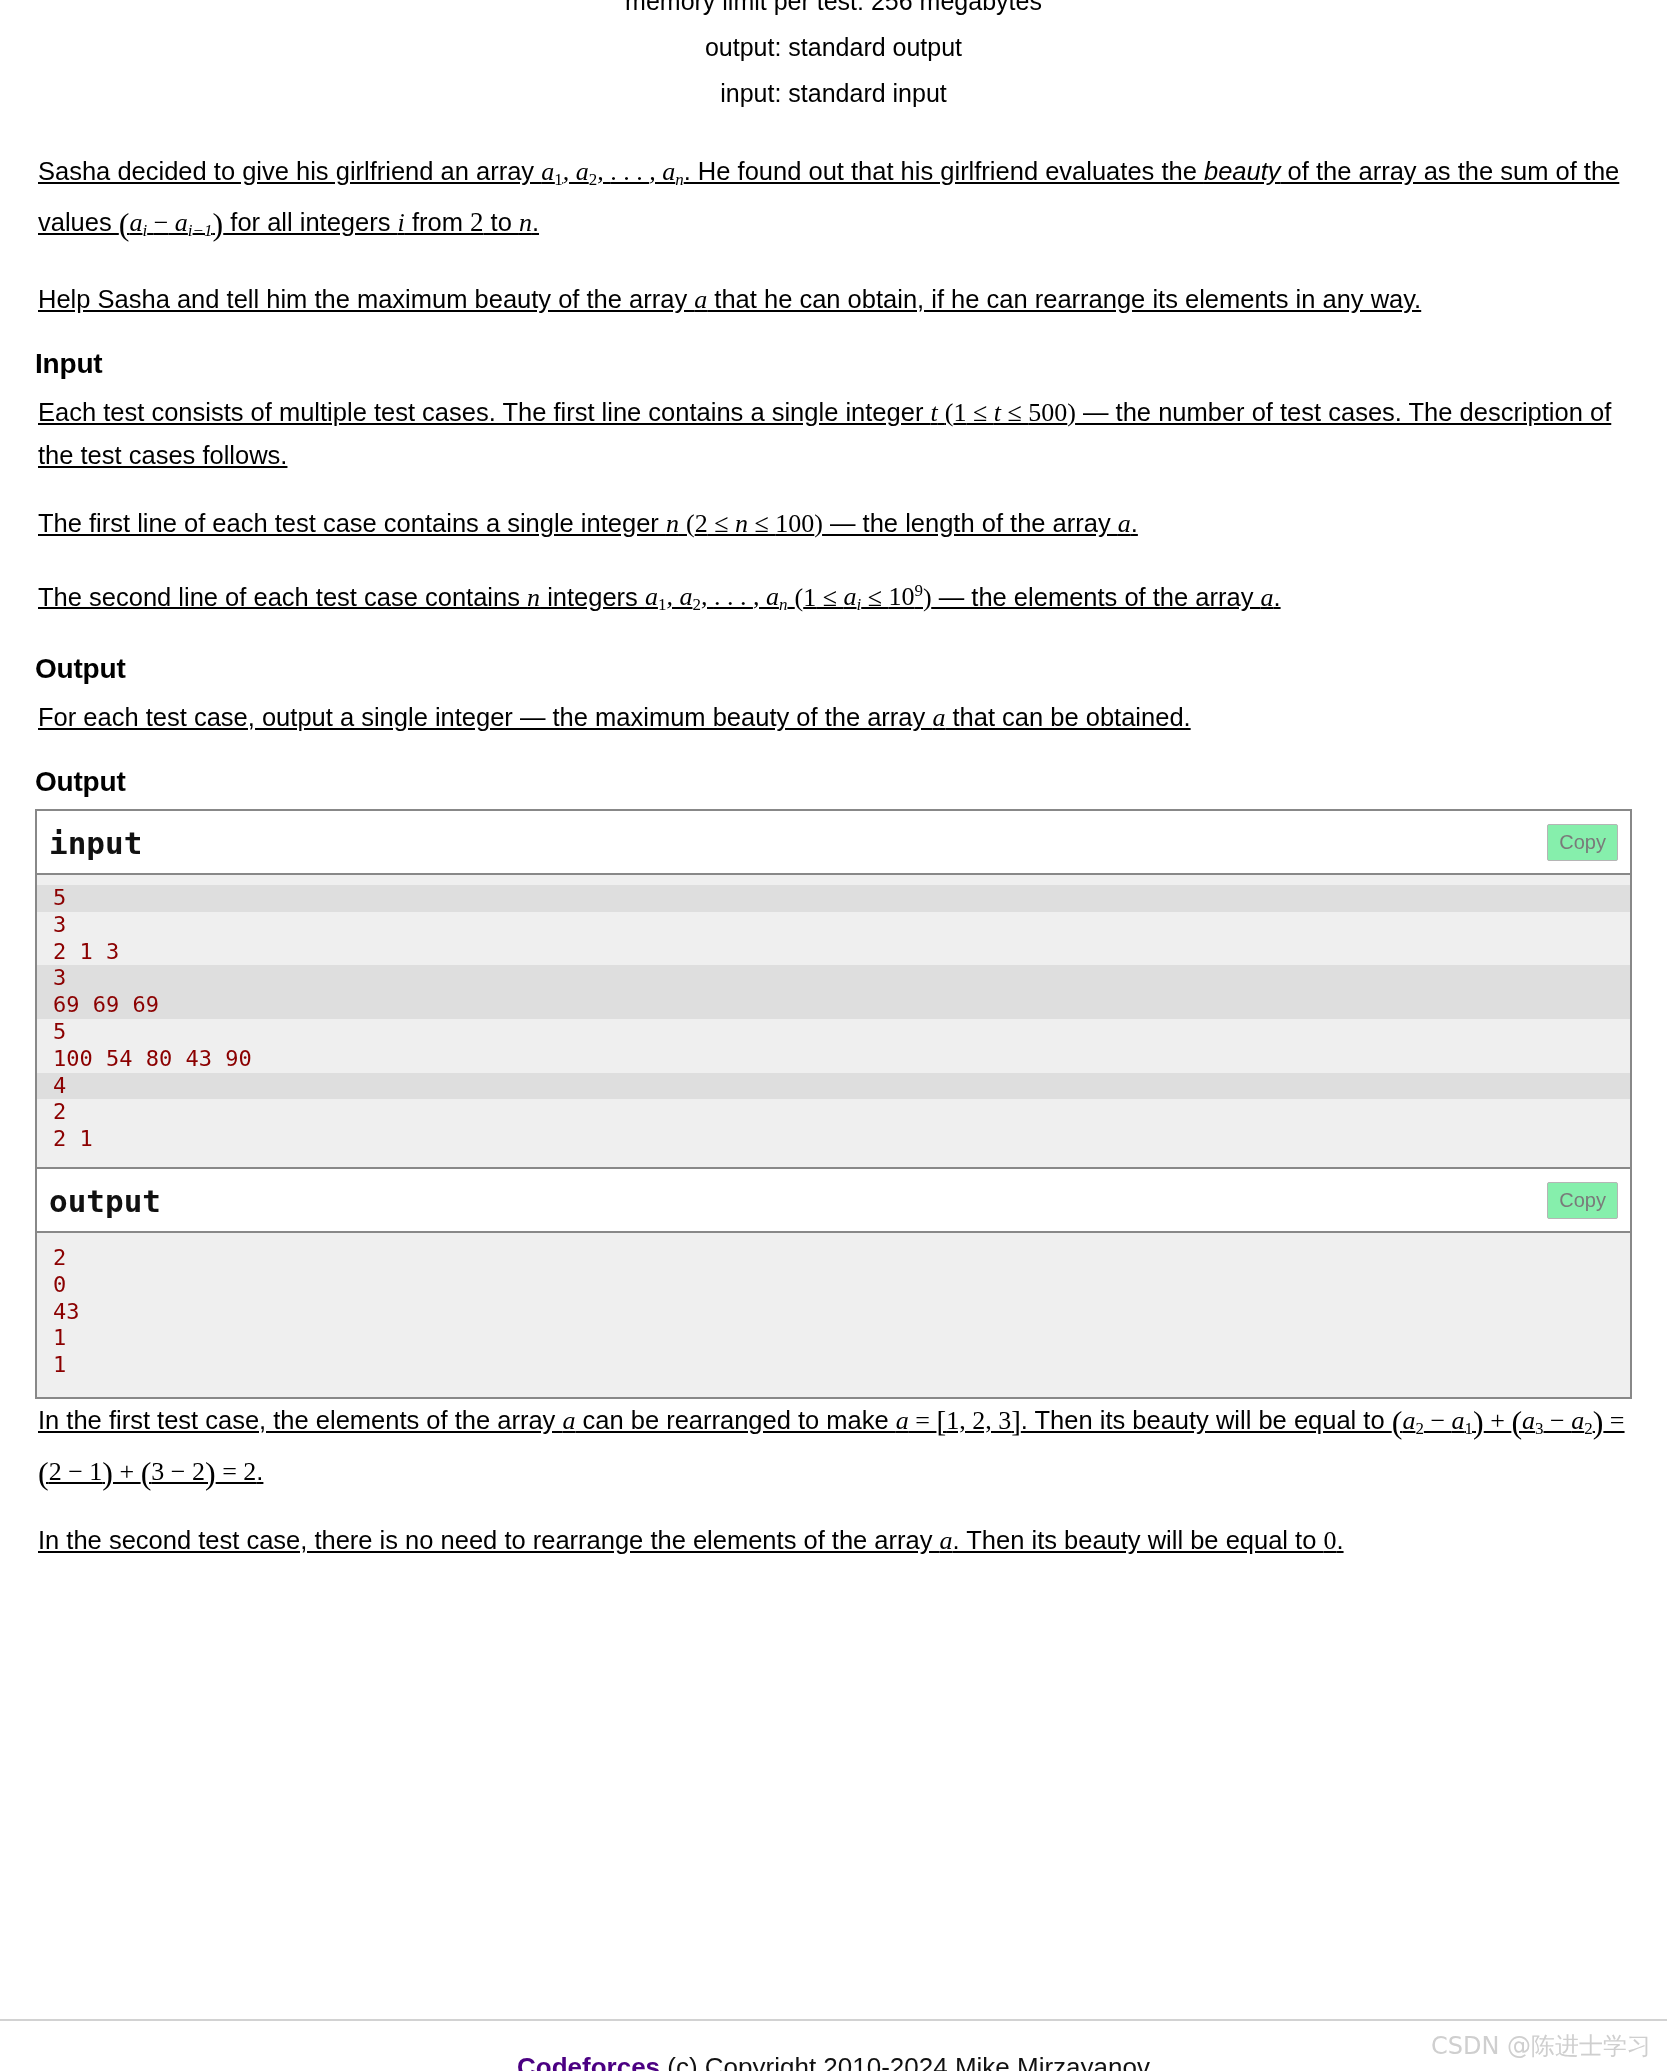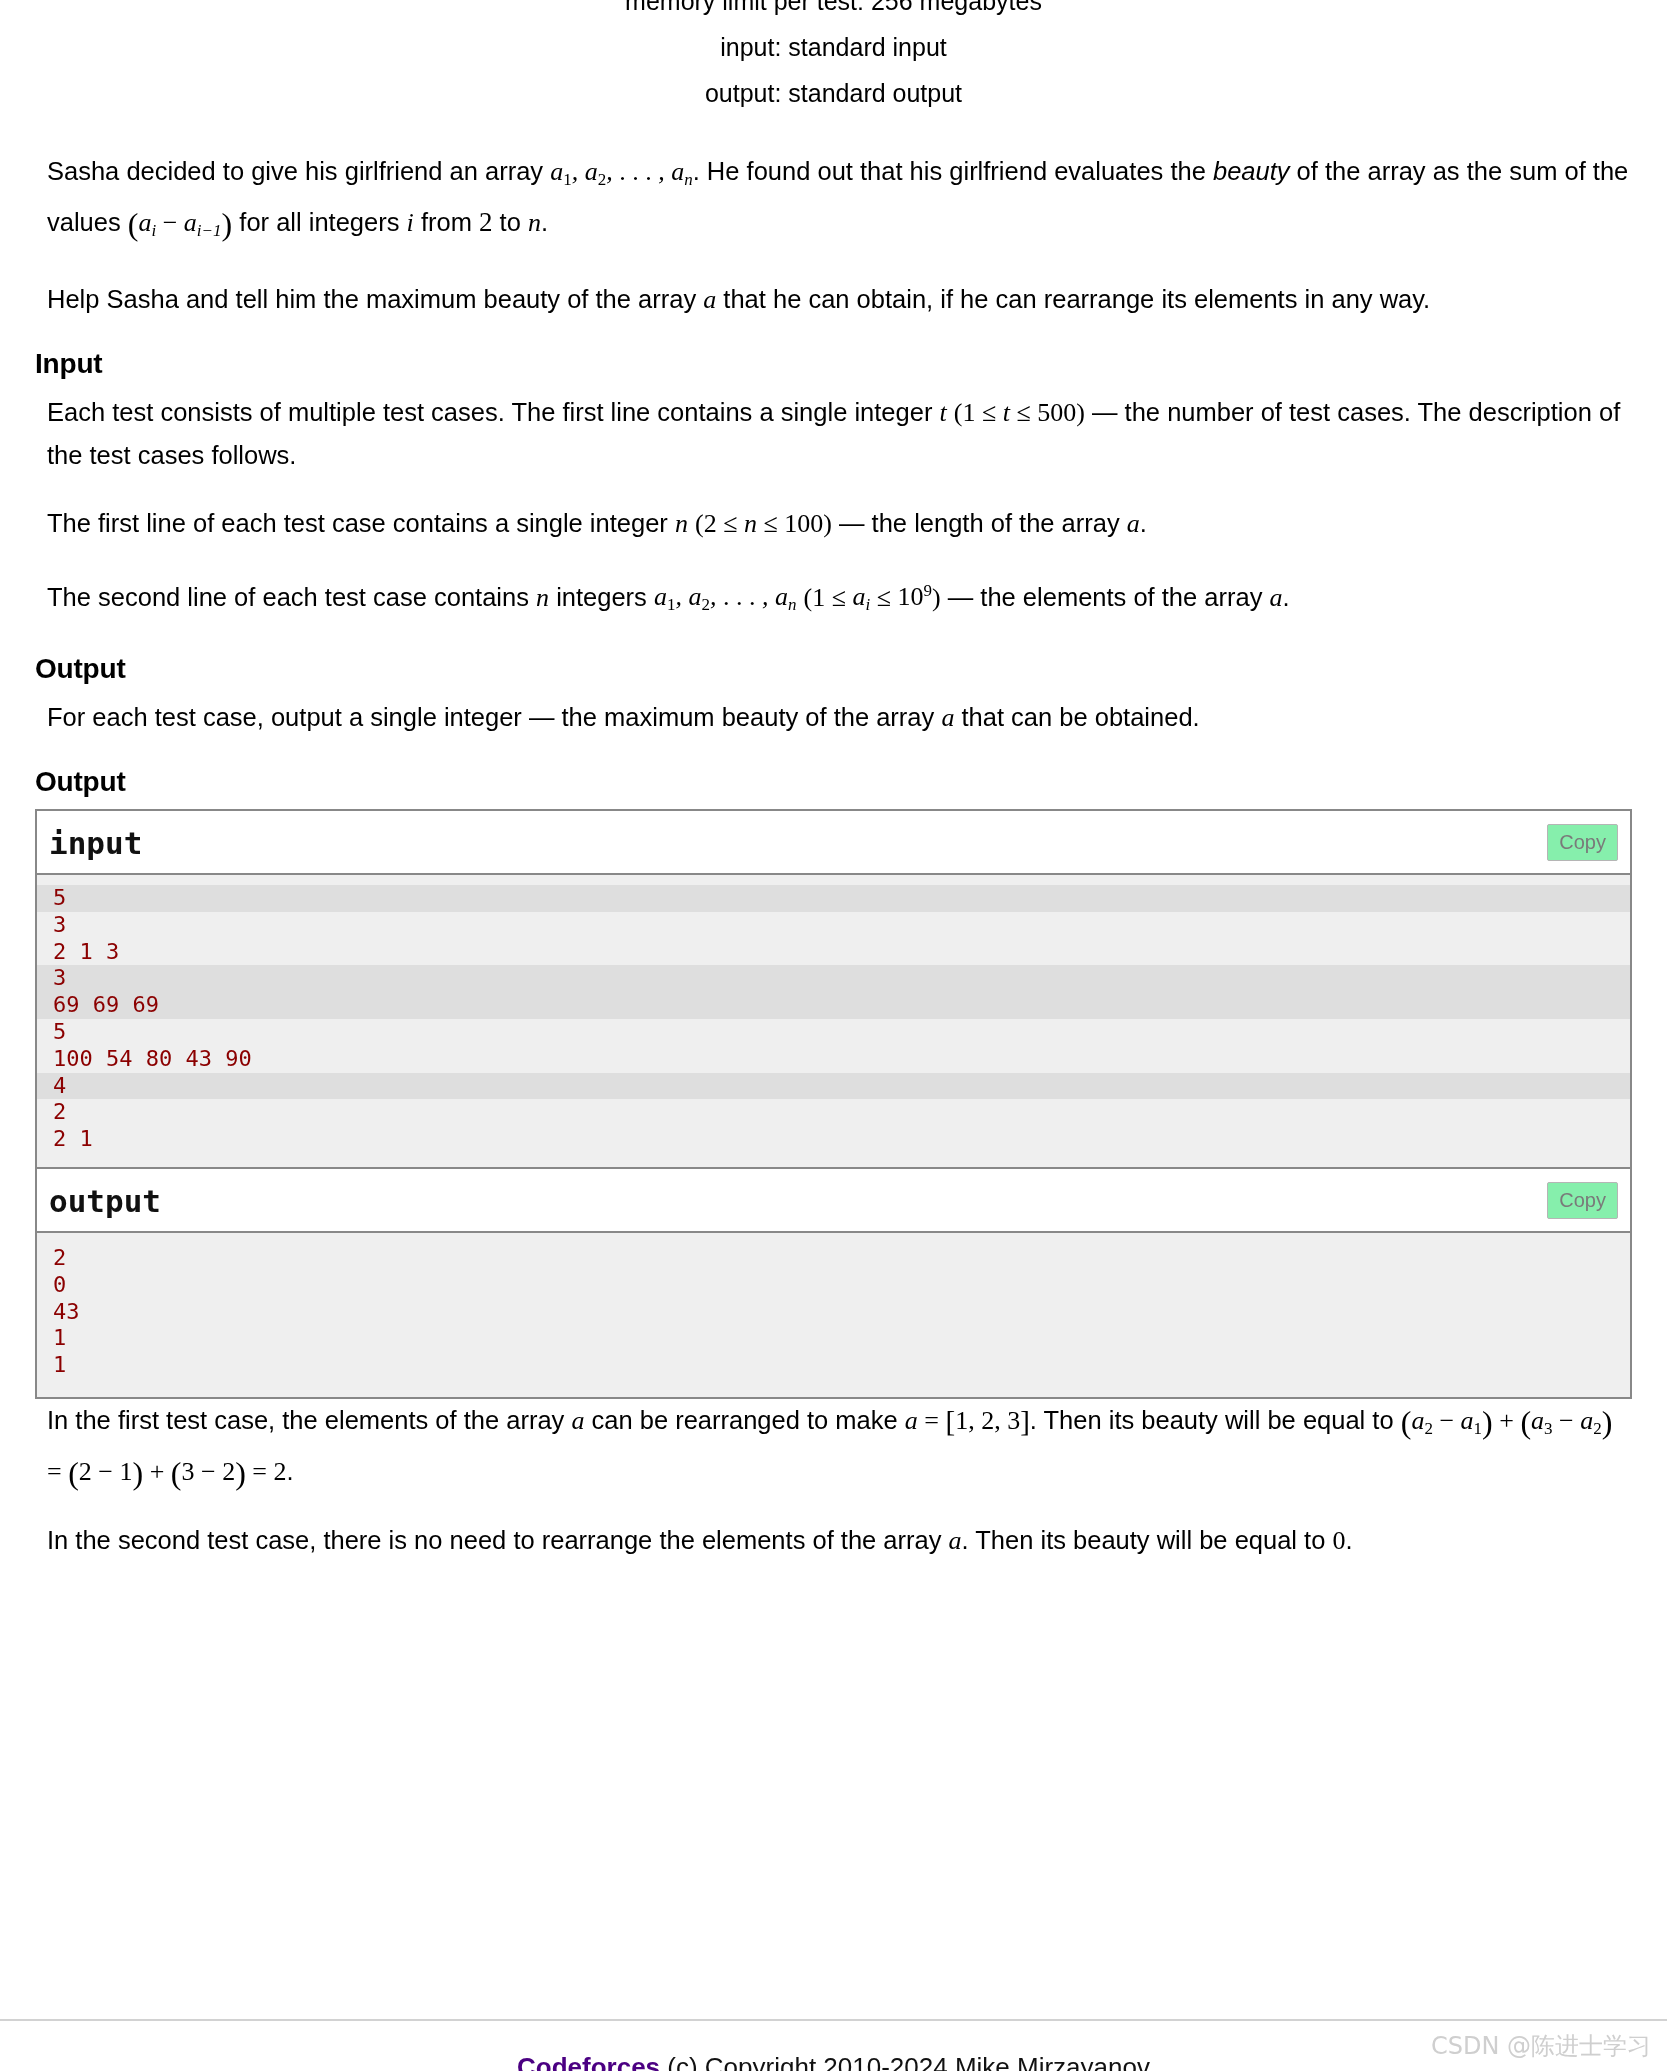--- a/index.html
+++ b/index.html
@@ -37,23 +37,24 @@
     font-size: 25px;
     line-height: 46px;
     color: #000;
   }
   .header div { white-space: nowrap; }
 
   
   .para {
     font-size: 25.5px;
     line-height: 42px;
-    margin: 0 0 26px 12px;
+    margin: 0 0 26px 3px;
     text-align: left;
     color: #000;
+    text-decoration: underline;
   }
 
   .section-title {
     font-size: 28px;
     font-weight: bold;
     line-height: 34px;
     margin: 24px 0 10px 0;
     letter-spacing: -0.2px;
   }
 
@@ -197,22 +198,22 @@
   }
 </style>
 </head>
 <body>
 
 <div class="page">
   <div class="inner">
 
     <div class="header">
       <div>memory limit per test: 256 megabytes</div>
+      <div>output: standard output</div>
       <div>input: standard input</div>
-      <div>output: standard output</div>
     </div>
 
     <div style="height:34px"></div>
 
     <p class="para"><span>Sasha decided to give his girlfriend an array </span><span class="m">a<sub class="msr">1</sub>, a<sub class="msr">2</sub>, <span class="mr">.&nbsp;.&nbsp;.&nbsp;</span>, a<sub class="ms">n</sub></span><span>. He found out that his girlfriend evaluates the </span><span class="em">beauty</span><span> of the array as the sum of the values </span><span class="m"><span class="paren">(</span>a<sub class="ms">i</sub> <span class="mr">−</span> a<sub class="ms">i<span class="msr">−1</span></sub><span class="paren">)</span></span><span> for all integers </span><span class="m">i</span><span> from </span><span class="mr big">2</span><span> to </span><span class="m">n</span><span>.</span></p>
 
     <p class="para">Help Sasha and tell him the maximum beauty of the array <span class="m">a</span> that he can obtain, if he can rearrange its elements in any way.</p>
 
     <div class="section-title">Input</div>
 

